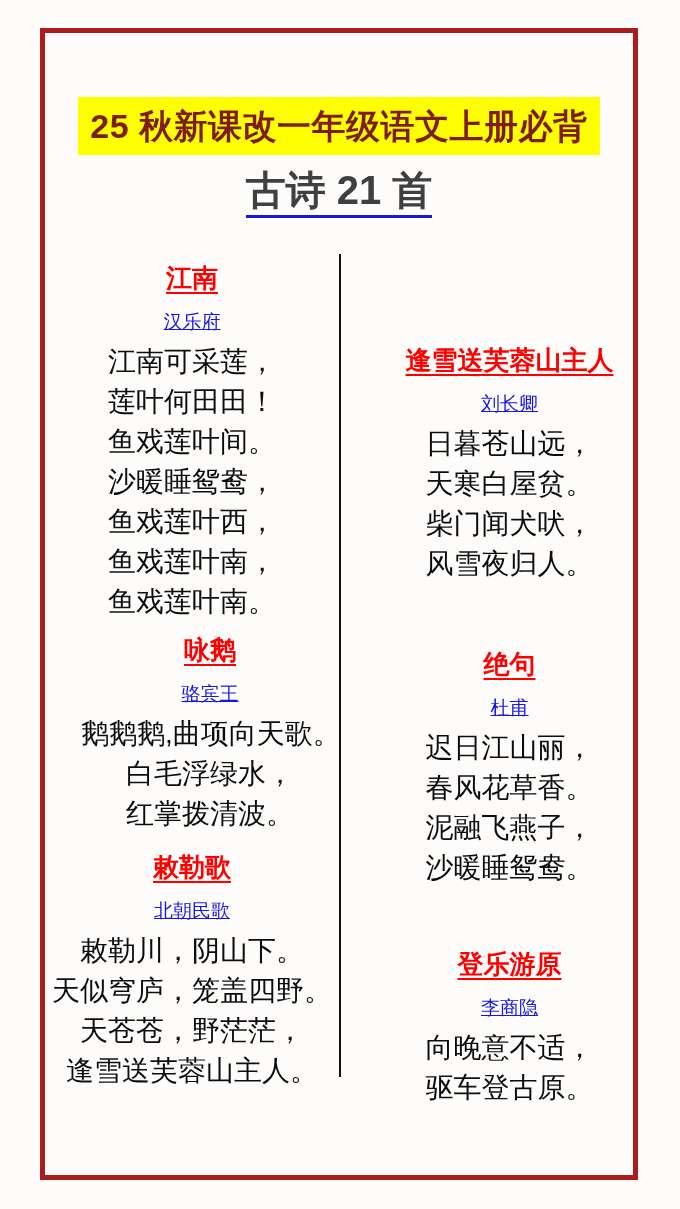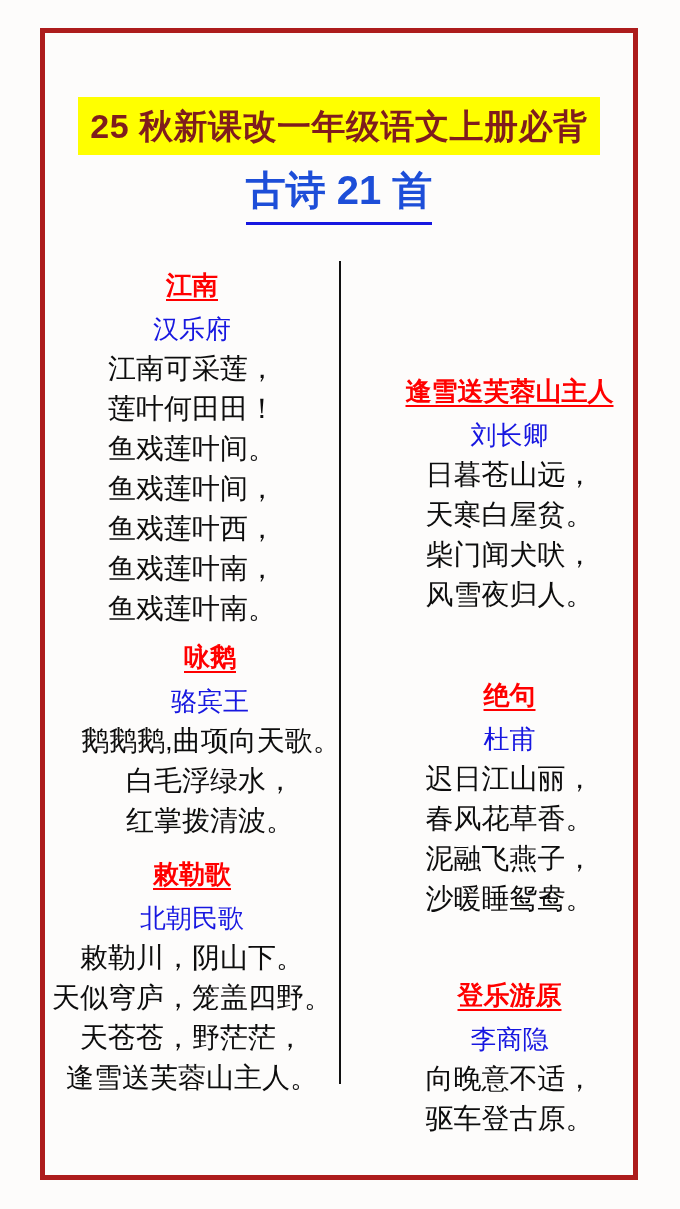--- a/index.html
+++ b/index.html
@@ -35,26 +35,26 @@
     padding: 7px 12px;
     letter-spacing: 0.5px;
     white-space: nowrap;
   }
   .subtitle-wrap {
     text-align: center;
     margin-top: 12px;
   }
   .subtitle {
     display: inline-block;
-    color: #1d4ed8;
+    color: #404040;
     font-size: 40px;
     font-weight: bold;
     line-height: 46px;
     border-bottom: 3px solid #1717e0;
-    padding-bottom: 9px;
+    padding-bottom: 2px;
     white-space: nowrap;
   }
   .columns {
     position: relative;
     margin-top: 36px;
     display: flex;
     height: 860px;
     gap: 47px;
   }
   .divider {
@@ -77,35 +77,36 @@
     color: #ff0000;
     font-size: 26px;
     font-weight: bold;
     text-decoration: underline;
     text-underline-offset: 5px;
     text-decoration-thickness: 2px;
     white-space: nowrap;
   }
   .poem-author {
     color: #1717e0;
-    font-size: 26px;
+    font-size: 19px;
     font-weight: 500;
     line-height: 40px;
     white-space: nowrap;
+    text-decoration: underline;
   }
   .poem-line {
     color: #0d0d0d;
     font-size: 28px;
     line-height: 40px;
     white-space: nowrap;
   }
   .col-left .poem:nth-child(1) { margin-top: 4px; }
   .col-left .poem:nth-child(2) { margin-top: 8px; padding-left: 36px; }
   .col-left .poem:nth-child(3) { margin-top: 13px; }
-  .col-right .poem:nth-child(1) { margin-top: 110px; }
+  .col-right .poem:nth-child(1) { margin-top: 86px; }
   .col-right .poem:nth-child(2) { margin-top: 60px; }
   .col-right .poem:nth-child(3) { margin-top: 56px; }
 </style>
 </head>
 <body>
 
 <div class="frame">
   <div class="main-title-wrap">
     <span class="main-title">25 秋新课改一年级语文上册必背</span>
   </div>
@@ -114,21 +115,21 @@
   </div>
   <div class="columns">
     <div class="divider"></div>
     <div class="col col-left">
         <div class="poem">
           <div class="poem-title-line"><span class="poem-title">江南</span></div>
           <div class="poem-author">汉乐府</div>
           <div class="poem-line">江南可采莲，</div>
           <div class="poem-line">莲叶何田田！</div>
           <div class="poem-line">鱼戏莲叶间。</div>
-          <div class="poem-line">鱼戏莲叶间，</div>
+          <div class="poem-line">沙暖睡鸳鸯，</div>
           <div class="poem-line">鱼戏莲叶西，</div>
           <div class="poem-line">鱼戏莲叶南，</div>
           <div class="poem-line">鱼戏莲叶南。</div>
         </div>
         <div class="poem">
           <div class="poem-title-line"><span class="poem-title">咏鹅</span></div>
           <div class="poem-author">骆宾王</div>
           <div class="poem-line">鹅鹅鹅,曲项向天歌。</div>
           <div class="poem-line">白毛浮绿水，</div>
           <div class="poem-line">红掌拨清波。</div>

